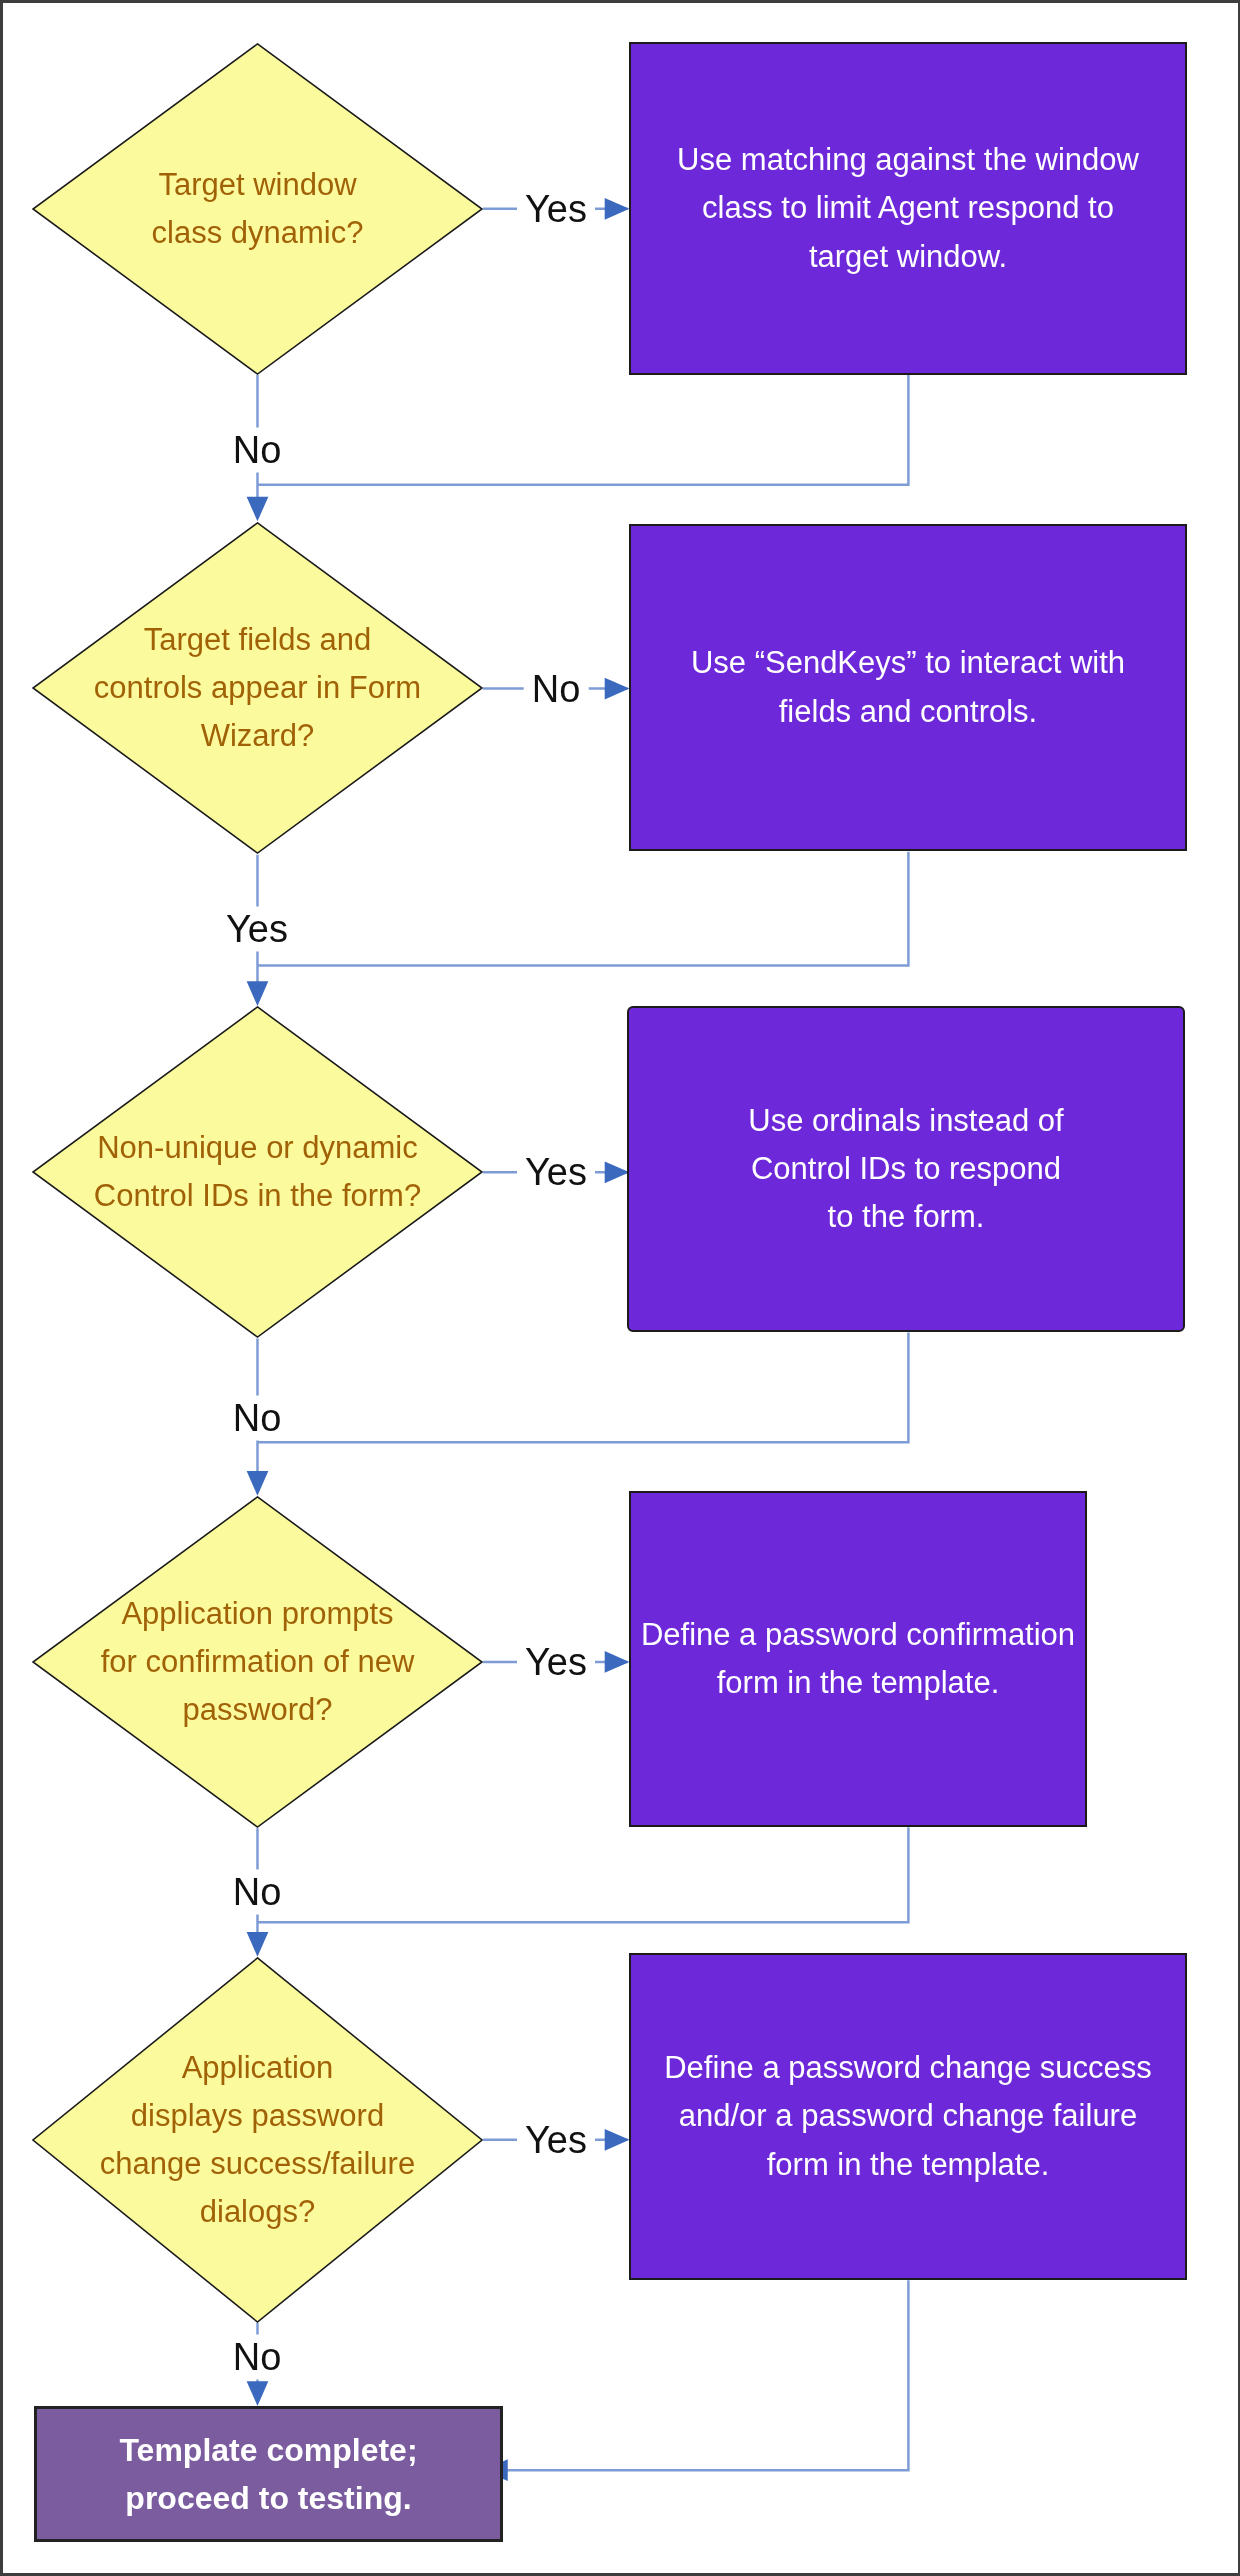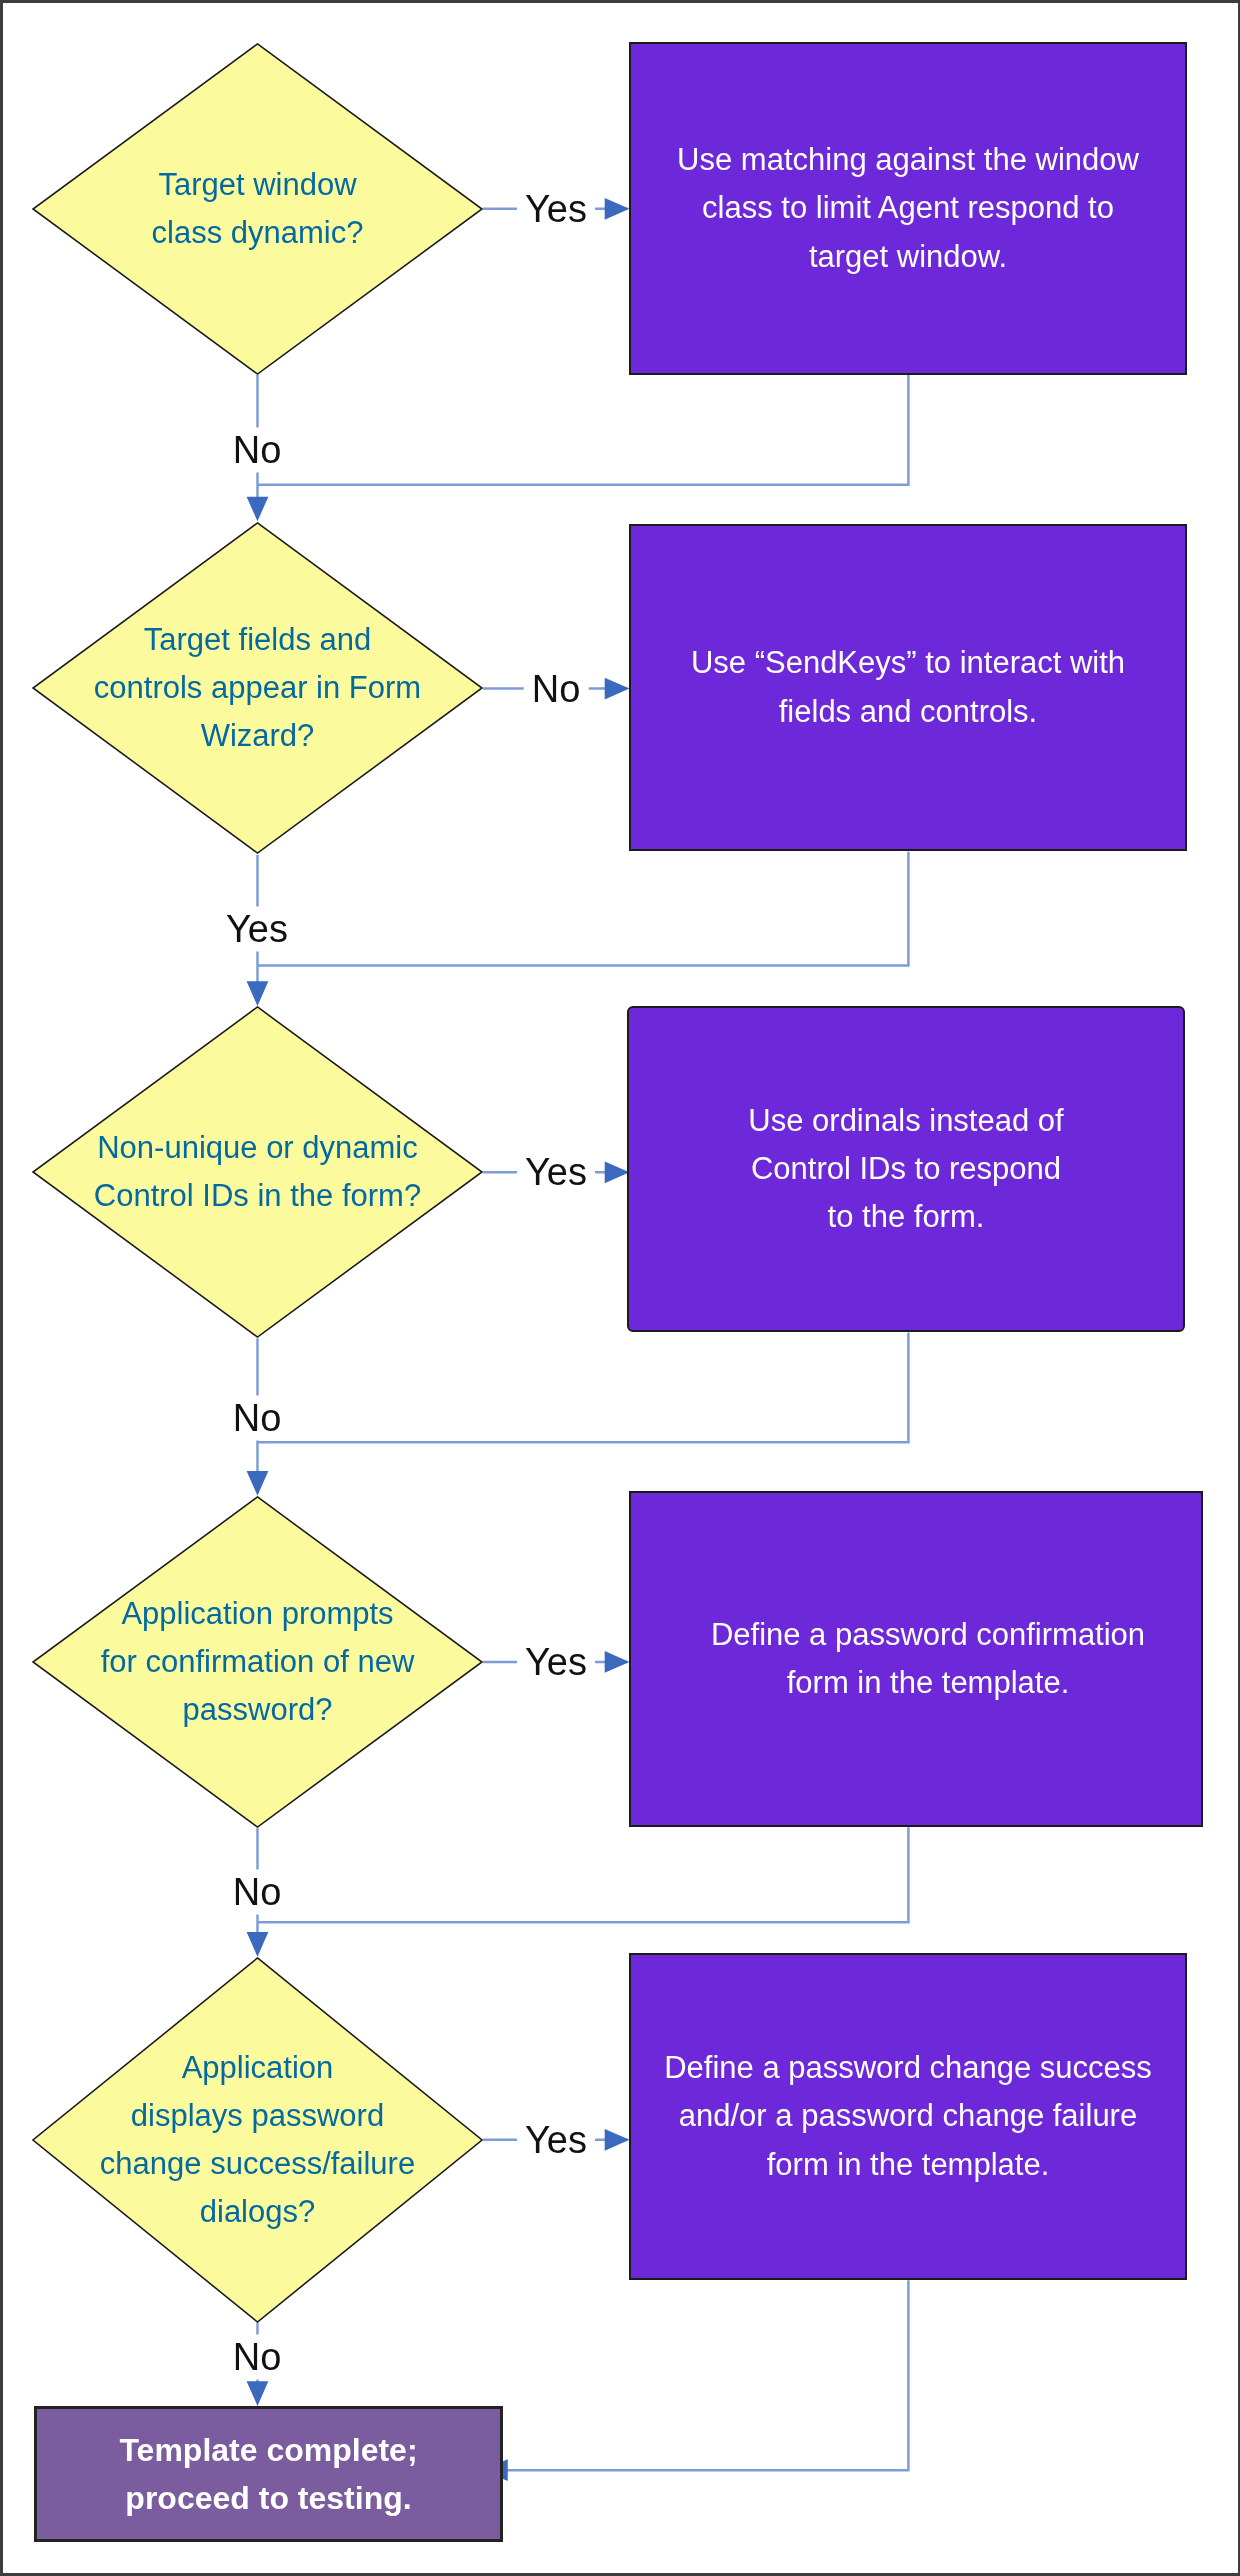--- a/index.html
+++ b/index.html
@@ -17,21 +17,21 @@
   .arrowhead{fill:#3A69BE;stroke:none;}
   .node{position:absolute;display:flex;align-items:center;justify-content:center;}
   .node > svg{position:absolute;left:0;top:0;width:100%;height:100%;}
   .node-text{
     position:relative;
     text-align:center;
     white-space:pre-line;
     font-size:31px;
     line-height:1.55;
   }
-  .diamond .node-text{color:#0369a1;}
+  .diamond .node-text{color:#a16207;}
   .action{
     background:#6d28d9;
     border:2px solid #1b1b1b;
     box-sizing:border-box;
   }
   .action .node-text{color:#ffffff;}
   .terminal{
     background:#7A5C9F;
     border:3px solid #222222;
     box-sizing:border-box;
@@ -147,21 +147,21 @@
     <div class="node-text">Use “SendKeys” to interact with
 fields and controls.</div>
   </div>
 
   <div class="node action" style="left:624px;top:1003px;width:558px;height:326px;border-radius:6px;">
     <div class="node-text">Use ordinals instead of
 Control IDs to respond
 to the form.</div>
   </div>
 
-  <div class="node action" style="left:626px;top:1488px;width:574px;height:336px;padding-left:24px;">
+  <div class="node action" style="left:626px;top:1488px;width:458px;height:336px;">
     <div class="node-text">Define a password confirmation
 form in the template.</div>
   </div>
 
   <div class="node action" style="left:626px;top:1950px;width:558px;height:327px;">
     <div class="node-text">Define a password change success
 and/or a password change failure
 form in the template.</div>
   </div>
 

